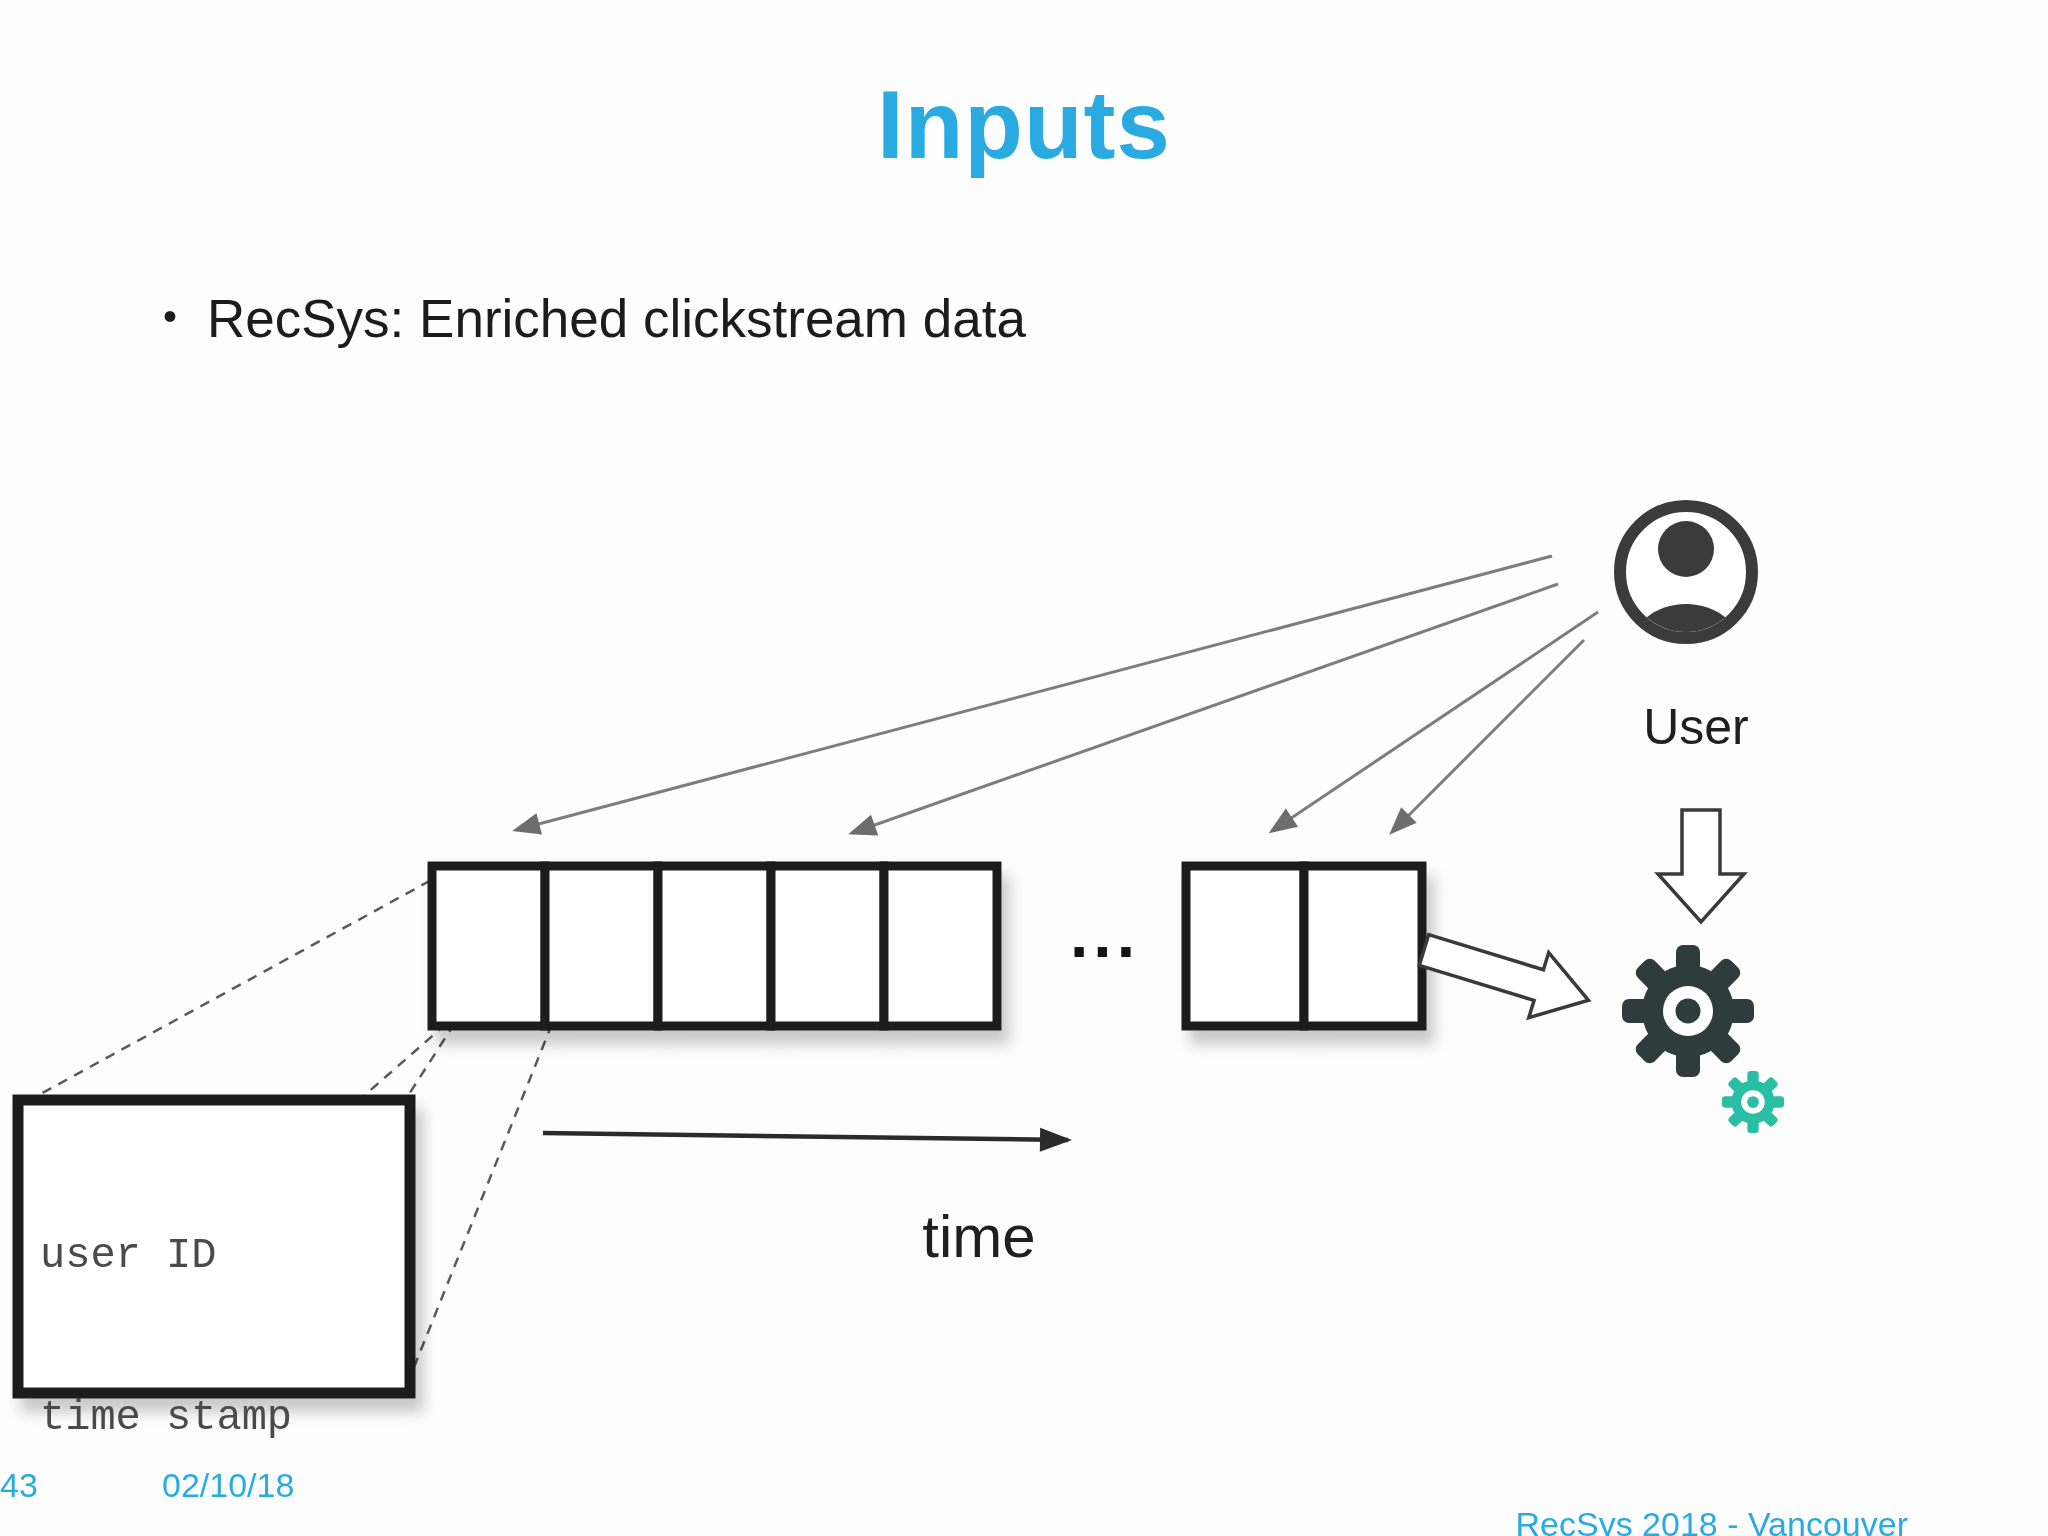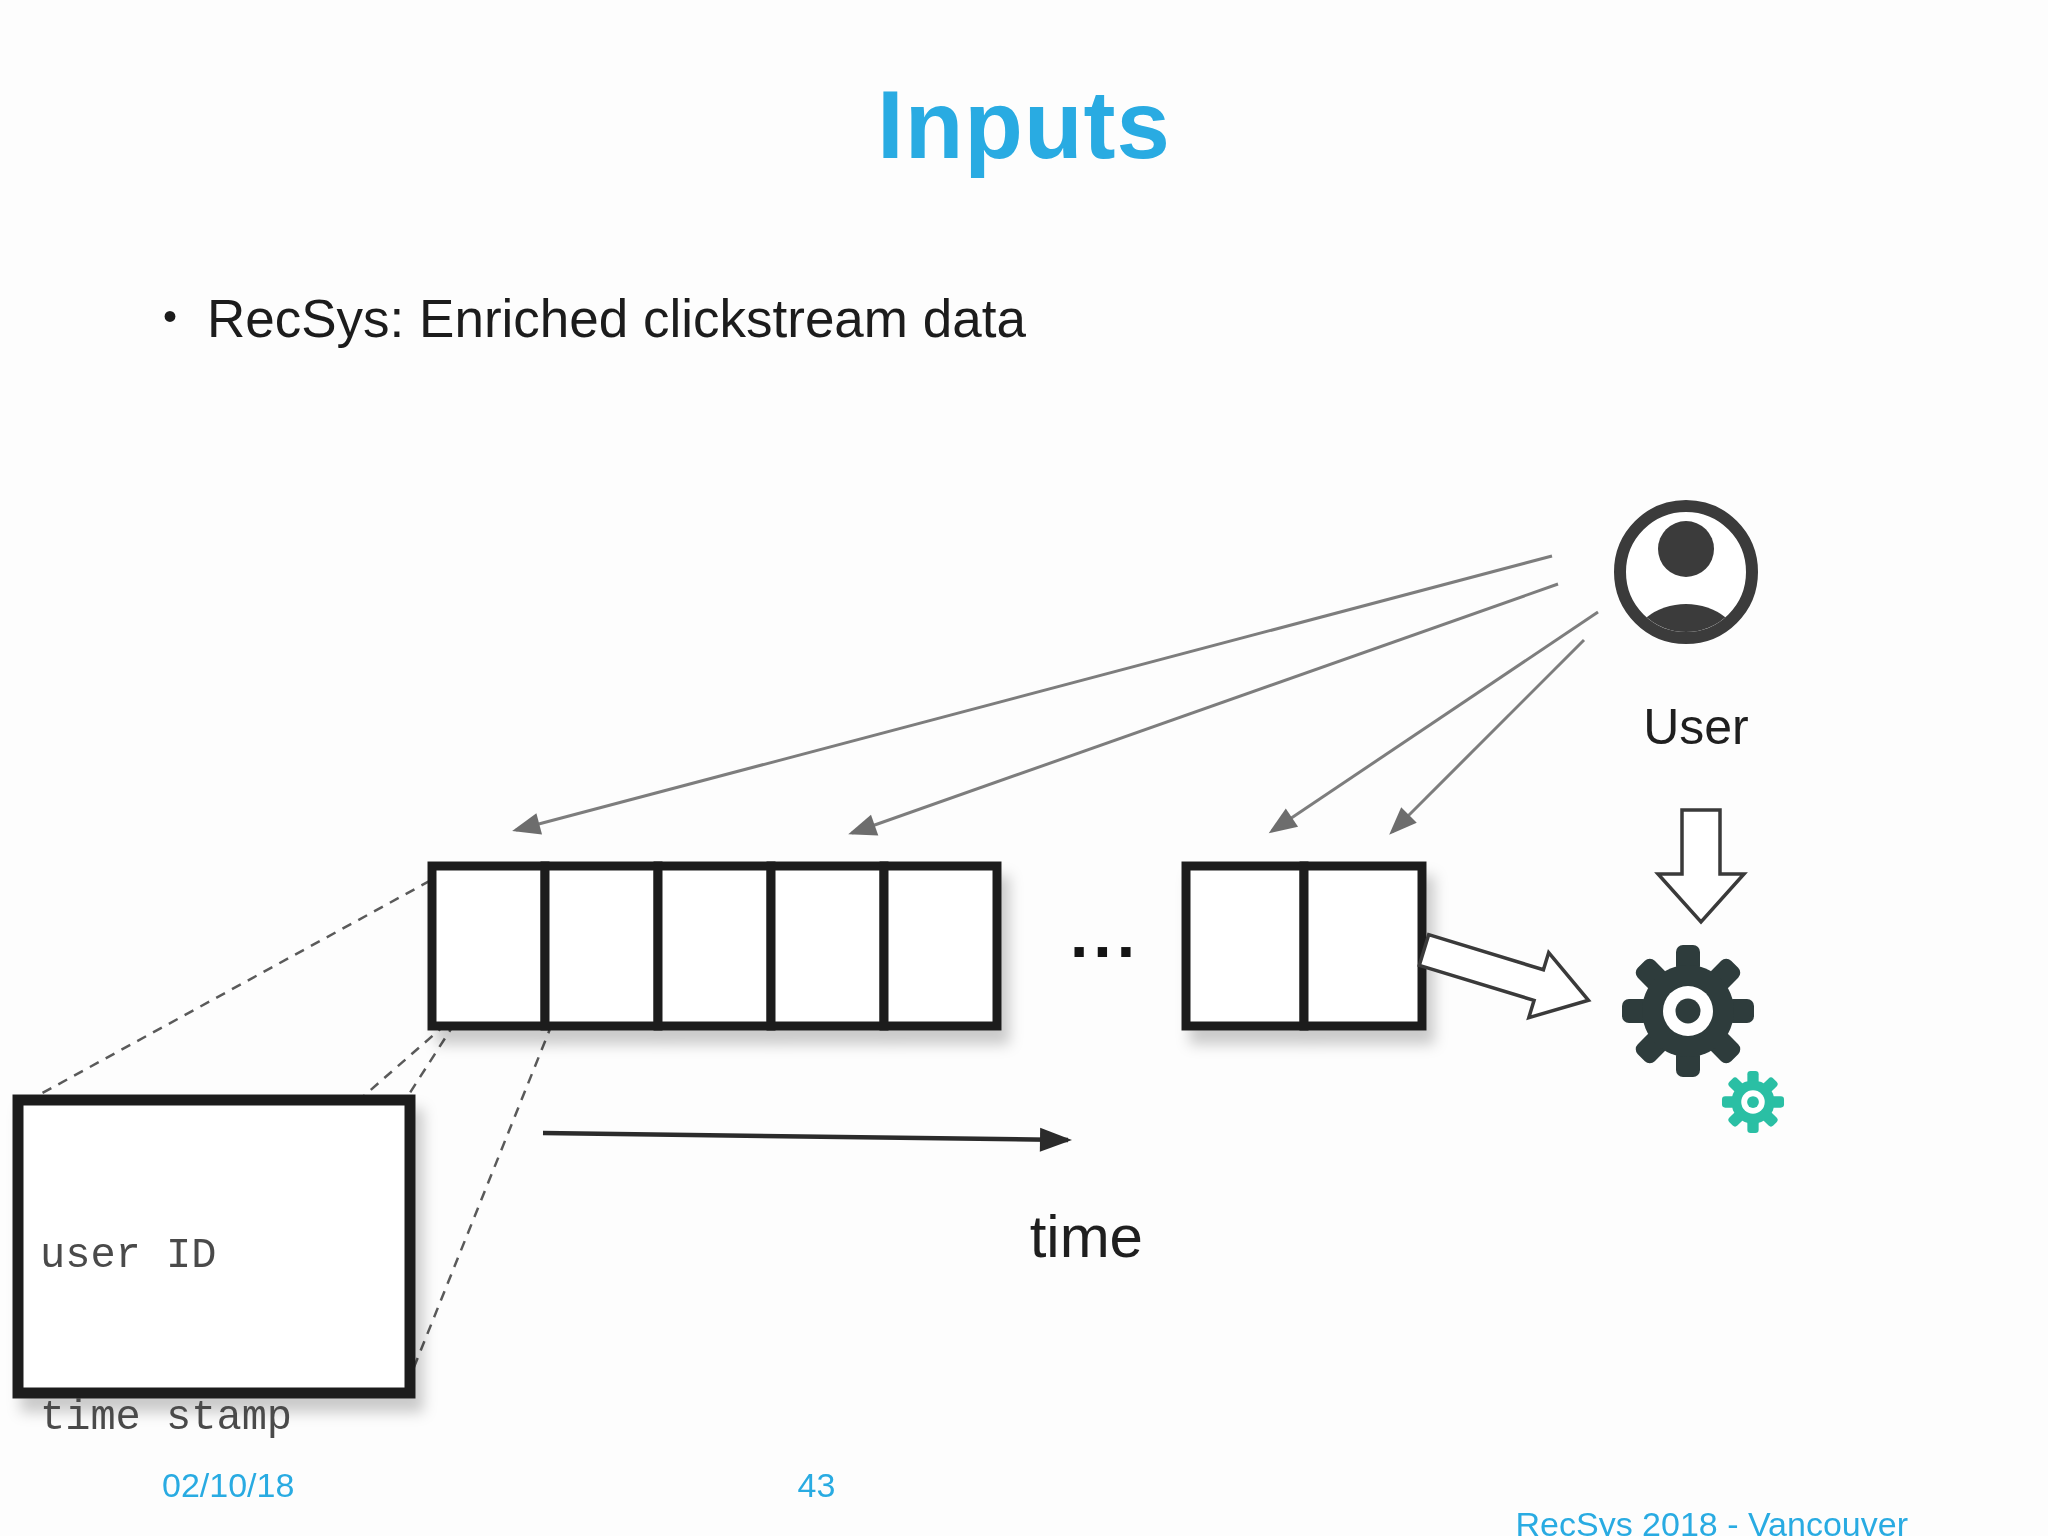--- a/index.html
+++ b/index.html
@@ -13,32 +13,32 @@
     font-size:96px;font-weight:700;letter-spacing:1px;
     color:var(--accent-blue,#29abe2);white-space:nowrap;
   }
   .bullet-line{
     left:163px;top:288px;font-size:53px;display:flex;align-items:center;white-space:nowrap;
   }
   .bullet-glyph{font-size:40px;margin-right:30px;transform:translateY(-2px);}
   .diagram-svg{left:0;top:0;}
   .label{white-space:nowrap;color:#1f1f1f;margin-top:34px;}
   .user-label{left:1576px;top:664px;width:240px;text-align:center;font-size:50px;}
-  .time-label{left:903px;top:1168px;width:240px;text-align:right;font-size:60px;}
+  .time-label{left:859px;top:1168px;width:240px;text-align:center;font-size:60px;}
   .recommender-label{left:1474px;top:1172px;width:500px;text-align:center;font-size:58px;}
   .ellipsis{left:1045px;top:896px;width:120px;text-align:center;font-size:66px;font-weight:700;letter-spacing:5px;color:#141414;}
   .callout-text{
     left:40px;top:1121px;width:360px;
     font-family:"Liberation Mono","DejaVu Sans Mono",monospace;
     font-size:42px;line-height:54px;color:var(--callout-text-gray,#4a4a4a);
     white-space:pre;
   }
   .footer-item{top:1466px;font-size:34px;color:var(--accent-blue,#29abe2);white-space:nowrap;}
   .footer-date{left:162px;}
-  .footer-page{left:0;width:1633px;text-align:center;}
+  .footer-page{left:0;width:1633px;}
   .footer-conf{right:140px;margin-top:39px;}
   
   .gear-dark{fill:var(--gear-dark,#2e3c3c);}
   .gear-teal{fill:var(--gear-teal,#2abfa4);}
   .thin-arrow{stroke:var(--arrow-gray,#7d7d7d);stroke-width:3;fill:none;}
   .dashed{stroke:#5a5a5a;stroke-width:2.5;stroke-dasharray:10 8;fill:none;}
   .ebox{fill:#ffffff;stroke:var(--box-border,#1f1f1f);stroke-width:9;}
   .block-arrow{fill:#ffffff;stroke:#3a3a3a;stroke-width:3.5;}
 </style>
 </head>

